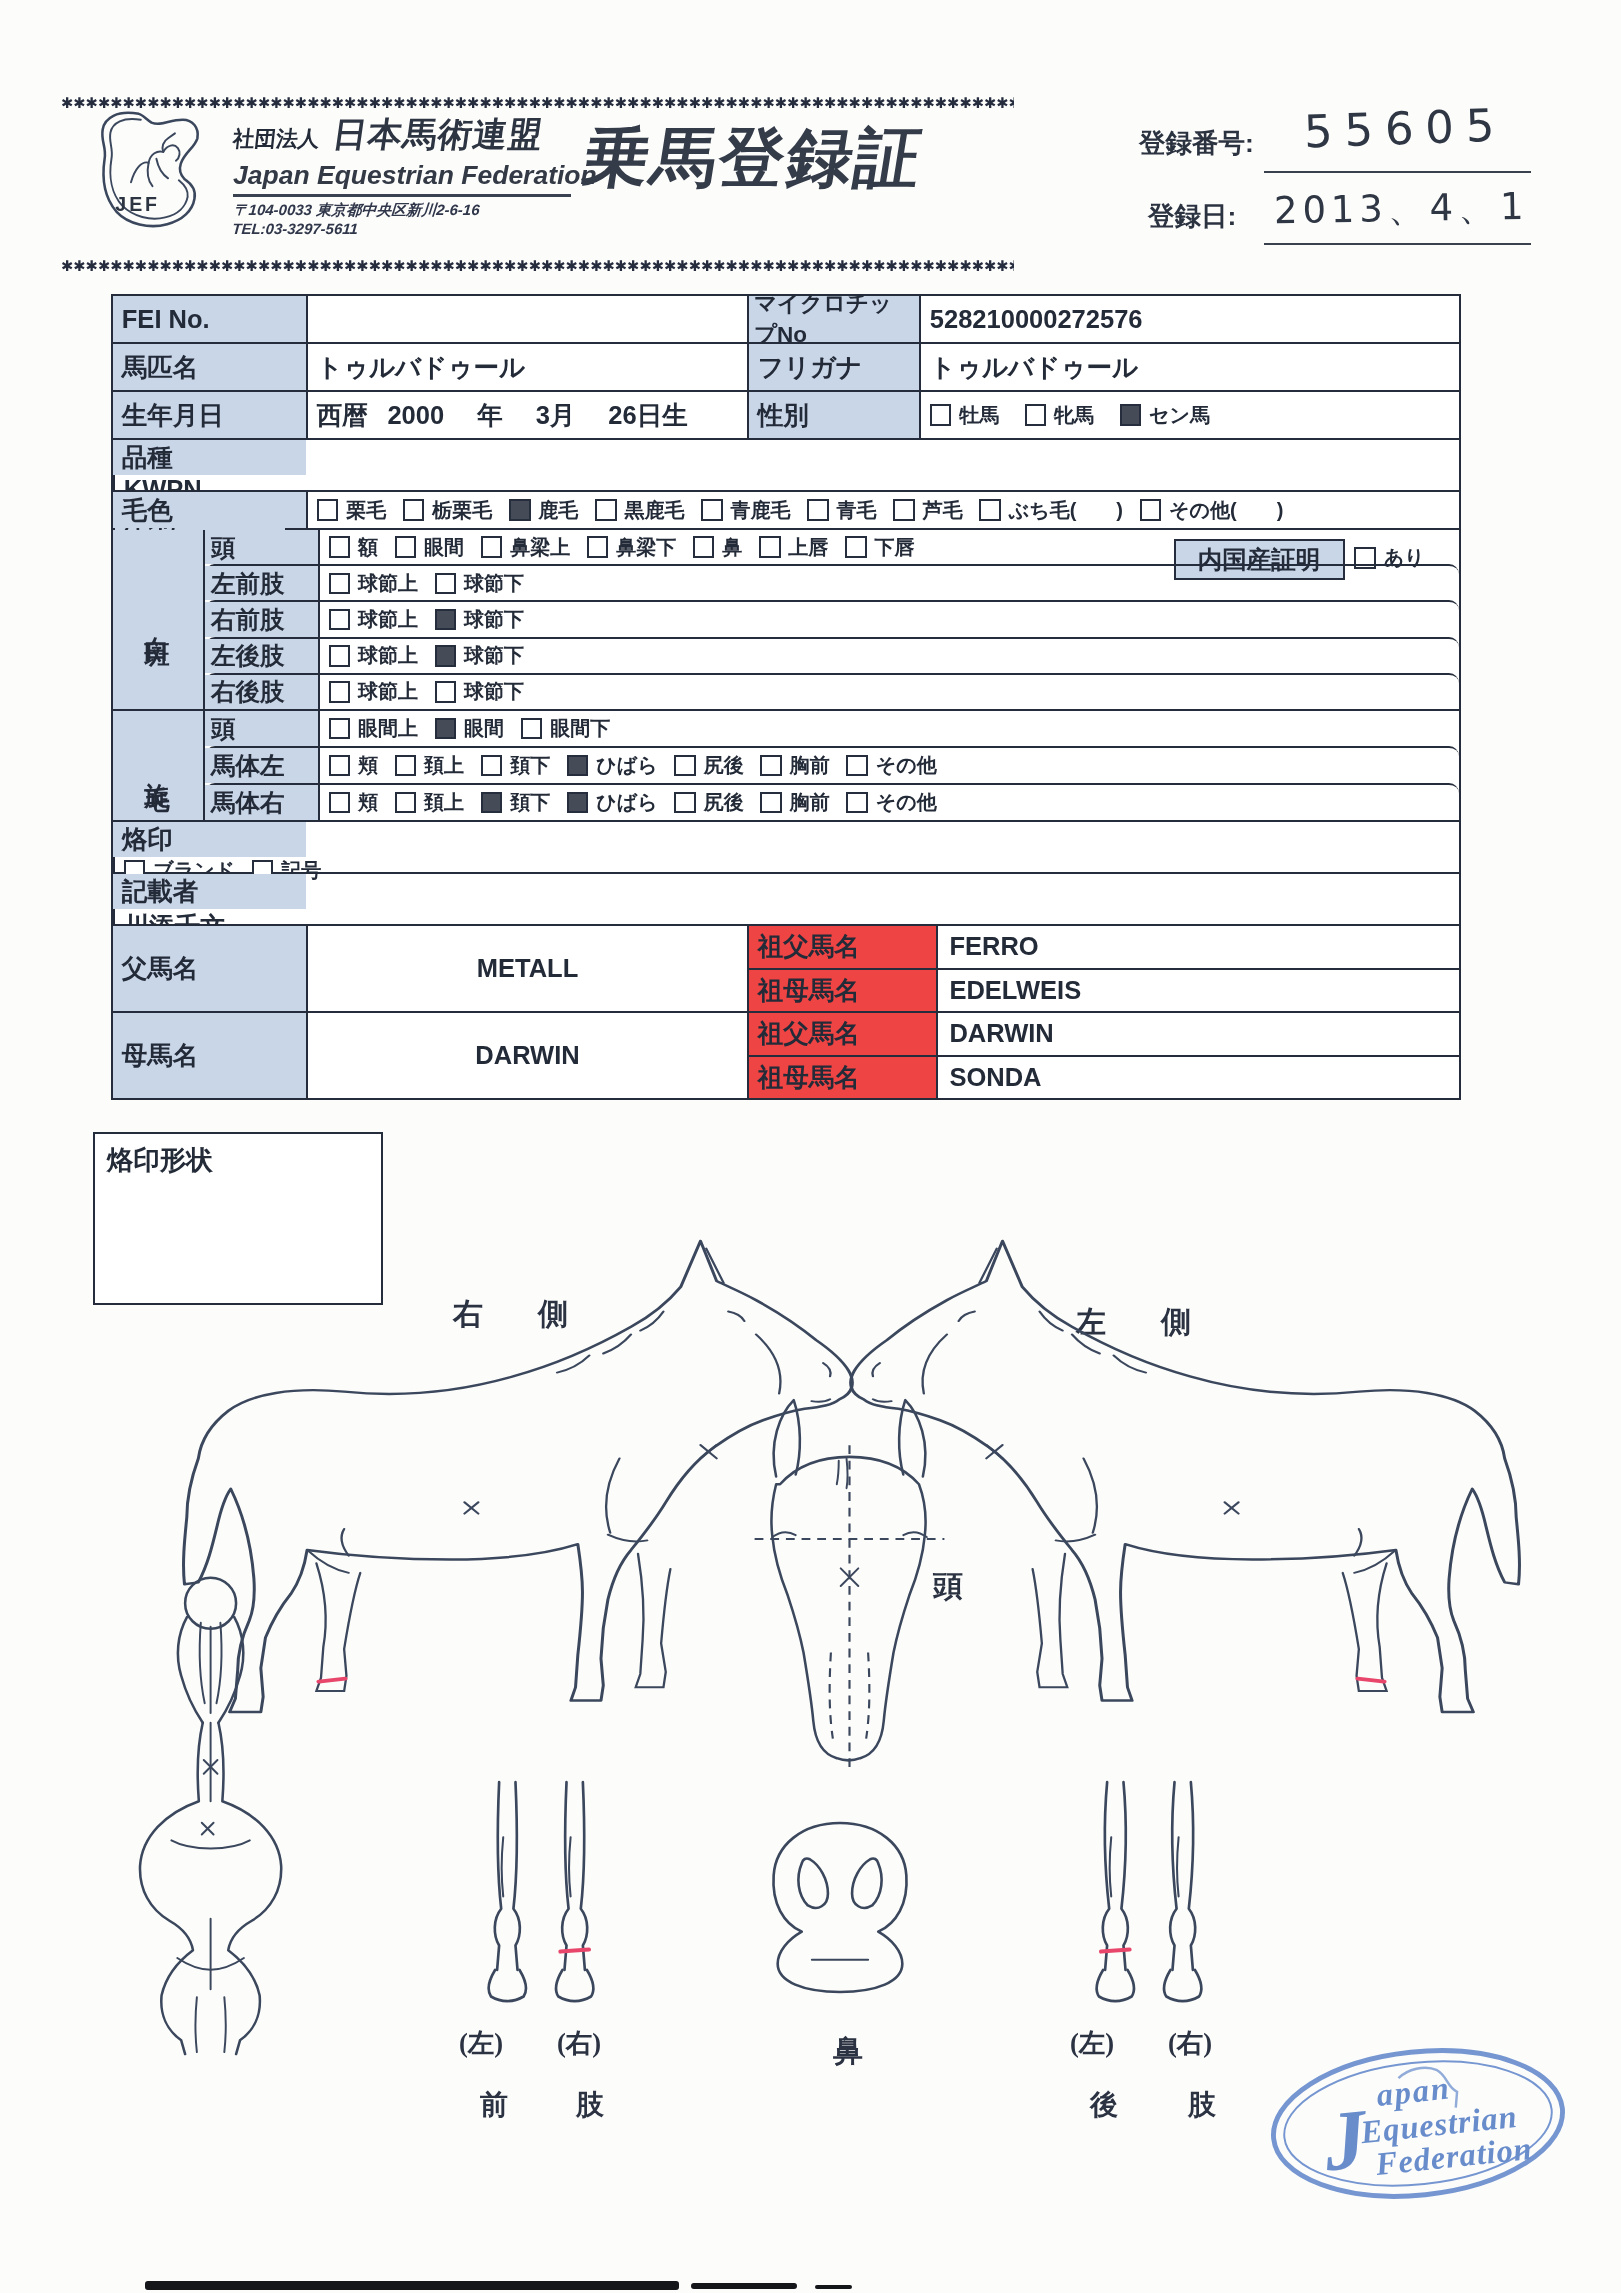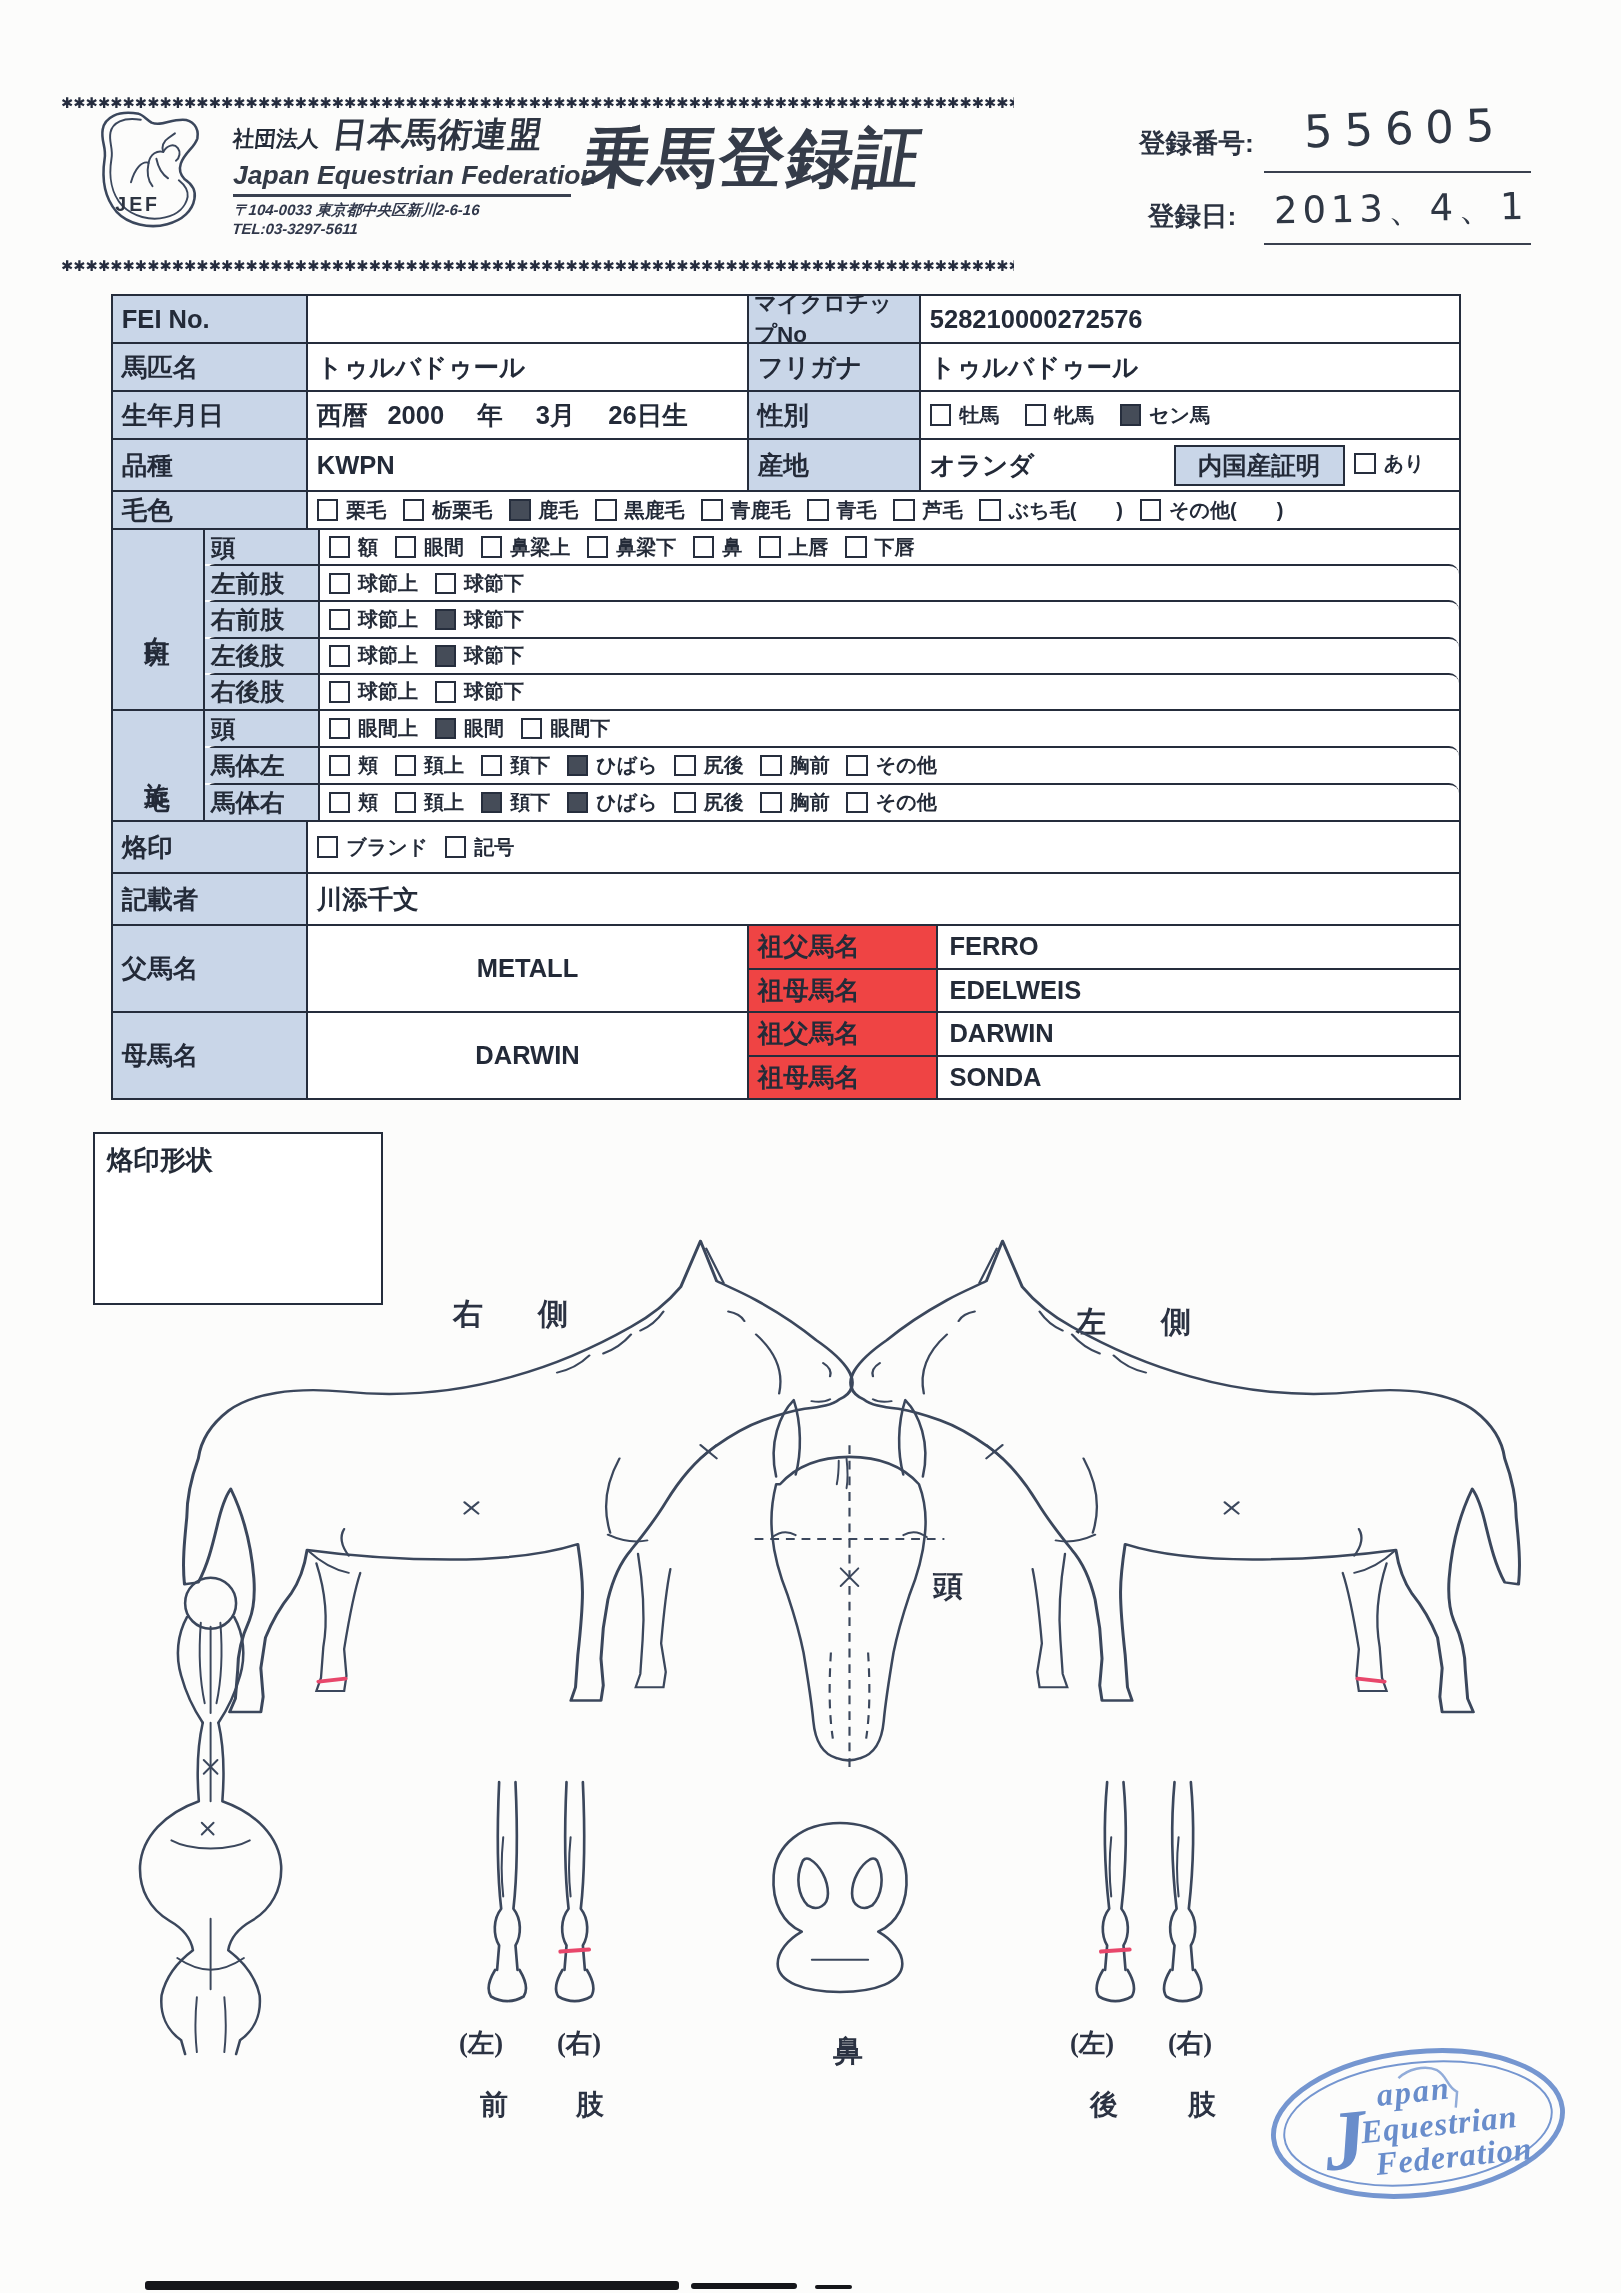--- a/index.html
+++ b/index.html
@@ -37,21 +37,21 @@
   .tbl{left:111px;top:294px;width:1350px;border:2.9px solid #252d3c;background:#fff;box-sizing:border-box;}
   .trow{display:flex;align-items:stretch;}
   .trow + .trow{border-top:2.4px solid #252d3c;}
   .c{box-sizing:border-box;display:flex;align-items:center;padding:0 8.8px;font-size:25.5px;font-weight:bold;color:#232a38;}
   .c + .c{border-left:2.4px solid #252d3c;}
   .lab{background:#c9d6e8;}
   .w-lab{width:193px;flex:none;}
   .w-v1{width:441px;flex:none;}
   .w-l2{width:172px;flex:none;}
   .w-v2{flex:1;}
-  .h46{height:46px;} .h50{height:50px;} .h37{height:36px;} .h87{height:85px;}
+  .h46{height:46px;} .h50{height:50px;flex-direction:column;} .h37{height:36px;} .h87{height:85px;}
   .small-lab{font-size:22.5px;letter-spacing:0;padding:0 4.9px;}
   .val{font-weight:bold;}
   .birth span{margin-right:33px;}
   .birth .era{margin-right:19.6px;}
   
   .cb{display:inline-flex;align-items:center;margin-right:25.5px;font-size:20px;font-weight:bold;white-space:nowrap;}
   .cbbox{width:17.6px;height:17.6px;border:2.5px solid #262e3d;background:#fff;margin-right:7.8px;flex:none;}
   .cbbox.filled{background:#454c58;}
   .tight .cb{margin-right:16.7px;}
   

